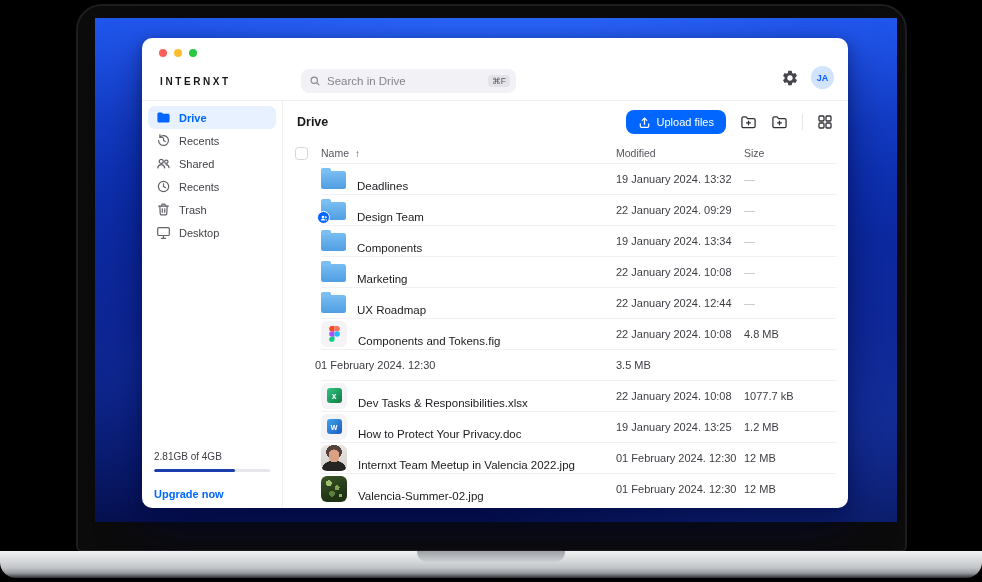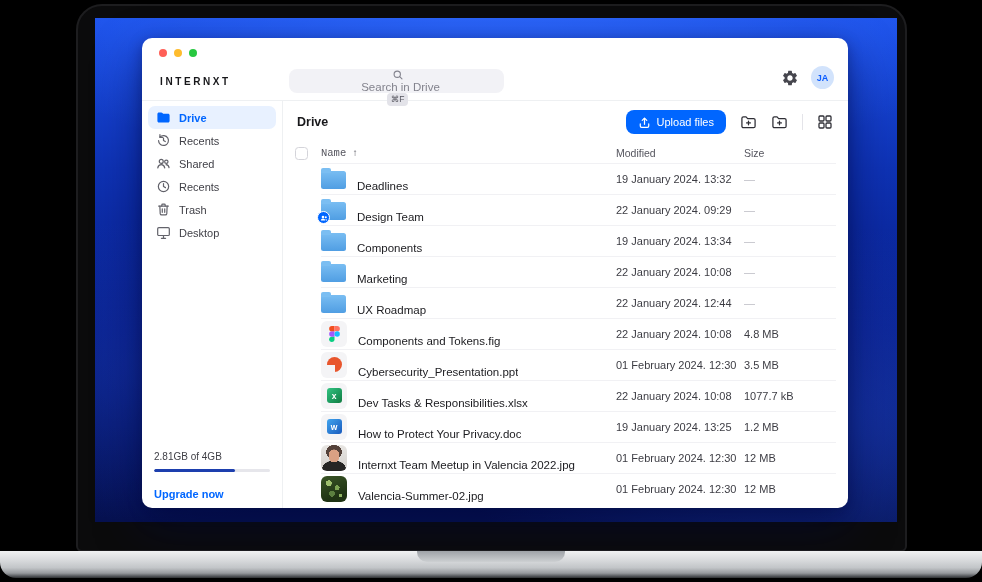--- a/index.html
+++ b/index.html
@@ -29,23 +29,23 @@
     background:#fff; border-radius:10px; overflow:hidden;
     box-shadow:0 18px 45px rgba(0,8,60,.5), 0 4px 14px rgba(0,8,60,.35);
     color:#1b1b1f; }
 
   .win-header { position:relative; height:63px; border-bottom:1px solid #eef0f2; }
   .traffic { position:absolute; left:17px; top:11px; display:flex; gap:7px; }
   .dot { width:8px; height:8px; border-radius:50%; }
   .dot.r { background:#ff5f57; } .dot.y { background:#febc2e; } .dot.g { background:#28c840; }
   .brand { position:absolute; left:18px; top:38px; font-size:10px; font-weight:800;
     letter-spacing:2.6px; color:#18181b; }
-  .searchbar { position:absolute; left:147px; top:31px; width:215px; height:24px;
+  .searchbar { position:absolute; left:159px; top:31px; width:215px; height:24px;
     background:#f2f2f6; border-radius:8px; display:flex; align-items:center;
-    padding:0 6px 0 8px; color:#84848e;flex-direction:column; }
+    padding:0 6px 0 8px; color:#84848e; }
   .searchbar svg { flex:none; }
   .search-text { flex:1; font-size:11.5px; margin-left:6px; color:#83838d; }
   .kbd-badge { flex:none; background:#e3e3e9; color:#55555e; font-size:8.5px;
     border-radius:4px; padding:2px 4px; line-height:1; }
   .header-right { position:absolute; right:14px; top:28px; display:flex; align-items:center; gap:12px; }
   .gear-btn { width:18px; height:18px; color:#46464e; cursor:pointer; }
   .avatar { width:23px; height:23px; border-radius:50%; background:#d2e3fc; color:#0b5cff;
     font-size:9px; font-weight:700; display:flex; align-items:center; justify-content:center; }
 
   .win-body { display:flex; height:411px; }
@@ -75,21 +75,21 @@
     font-size:11px; font-weight:500; font-family:inherit; cursor:pointer; }
   .icon-btn { width:17px; height:17px; color:#2f2f36; background:none; border:none;
     padding:0; cursor:pointer; display:flex; align-items:center; }
   .v-div { width:1px; height:16px; background:#e4e4e9; }
 
   .thead { height:20px; display:grid; grid-template-columns:20px 1fr 128px 88px;
     align-items:center; padding:0 16px 0 12px; }
   .thead .col { font-size:10.5px; color:#55555e; }
   .checkbox { width:13px; height:13px; border:1px solid #d4d4da; border-radius:3.5px;
     background:#fff; cursor:pointer; }
-  .name-col { display:flex; align-items:center; gap:6px; padding-left:6px;font-family:Liberation Mono, monospace; }
+  .name-col { display:flex; align-items:center; gap:6px; padding-left:6px; }
   .sort-arrow { font-size:10px; color:#55555e; }
 
   .rows { flex:1; }
   .file-row { position:relative; height:31px; display:grid;
     grid-template-columns:20px 1fr 128px 88px; align-items:center;
     padding:0 16px 0 12px; cursor:pointer; }
   .file-row::before { content:''; position:absolute; left:38px; right:12px; top:0;
     height:1px; background:#f1f1f4; }
   .cell-name { display:flex; align-items:center; gap:11px; min-width:0; padding-left:6px; }
   .fname { font-size:11.5px; color:#1b1b1f; white-space:nowrap; overflow:hidden;margin-top:14px; }
@@ -344,26 +344,20 @@
                     <circle cx="28.5" cy="28.5" r="9.5" fill="#1abcfe"></circle>
                   </svg>
                 </span>
                 <span class="fname">Components and Tokens.fig</span>
               </span>
               <span class="cell-mod">22 January 2024. 10:08</span>
               <span class="cell-size">4.8 MB</span>
             </div>
             <div class="file-row">
               <span></span>
-              <span class="cell-name">
-                <span class="tile">
-                  <span class="ppt-glyph"></span>
-                </span>
-                <span class="fname">Cybersecurity_Presentation.ppt</span>
-              </span>
               <span class="cell-mod">01 February 2024. 12:30</span>
               <span class="cell-size">3.5 MB</span>
             </div>
             <div class="file-row">
               <span></span>
               <span class="cell-name">
                 <span class="tile">
                   <span class="xls-glyph">x</span>
                 </span>
                 <span class="fname">Dev Tasks &amp; Responsibilities.xlsx</span>

